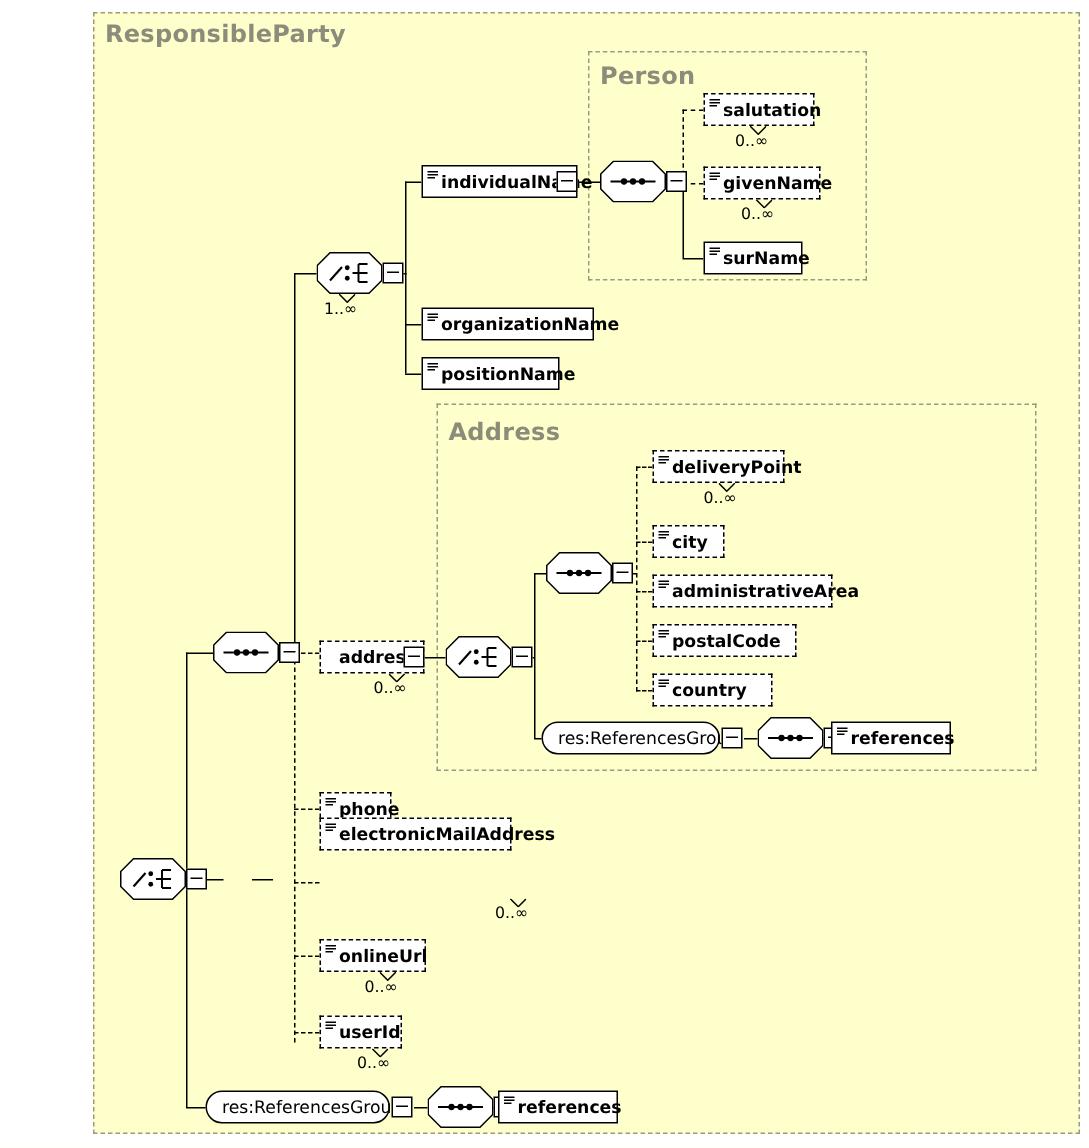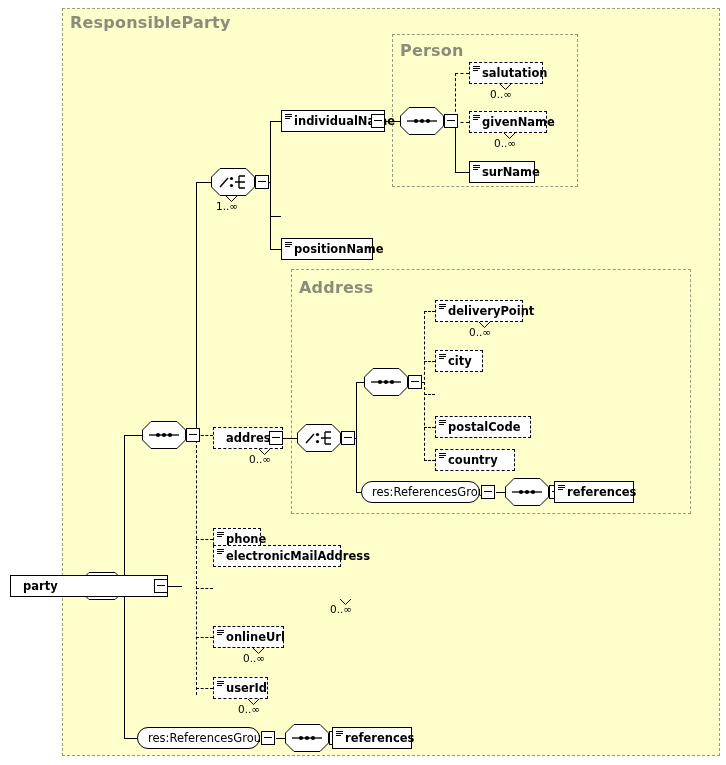--- a/index.html
+++ b/index.html
@@ -233,39 +233,43 @@
     <svg class="oct" viewBox="0 0 44 28">
       <polygon points="9,0.5 35,0.5 43.5,9 43.5,19 35,27.5 9,27.5 0.5,19 0.5,9" fill="#ffffff" stroke="#000" stroke-width="1"></polygon>
       <line x1="7" y1="14" x2="37" y2="14" stroke="#000" stroke-width="1.3"></line>
       <circle cx="16" cy="14" r="2.1" fill="#000"></circle>
       <circle cx="22" cy="14" r="2.1" fill="#000"></circle>
       <circle cx="28" cy="14" r="2.1" fill="#000"></circle>
     </svg>
     <div class="cexp"></div>
   </div>
 
-  <div class="node" style="left:10px;top:575px;width:158px;">
-    <span class="shadow"></span>
-    <span class="rshadow"></span>
-    <span class="node-label">party</span>
-    <span class="expander"></span>
-  </div>
 
   <div class="node" style="left:281px;top:110px;width:104px;">
     <span class="shadow"></span>
     <span class="rshadow"></span>
     <span class="lines">
         <i></i>
         <i></i>
         <i></i>
       </span>
     <span class="node-label">individualName</span>
     <span class="expander"></span>
   </div>
 
+  <div class="node" style="left:281px;top:205px;width:115px;">
+    <span class="shadow"></span>
+    <span class="rshadow"></span>
+    <span class="lines">
+        <i></i>
+        <i></i>
+        <i></i>
+      </span>
+    <span class="node-label">organizationName</span>
+  </div>
 
   <div class="node" style="left:281px;top:238px;width:92px;">
     <span class="shadow"></span>
     <span class="rshadow"></span>
     <span class="lines">
         <i></i>
         <i></i>
         <i></i>
       </span>
     <span class="node-label">positionName</span>
@@ -350,20 +354,30 @@
     <span class="shadow"></span>
     <span class="rshadow"></span>
     <span class="lines">
         <i></i>
         <i></i>
         <i></i>
       </span>
     <span class="node-label">city</span>
   </div>
 
+  <div class="node opt" style="left:435px;top:383px;width:120px;">
+    <span class="shadow"></span>
+    <span class="rshadow"></span>
+    <span class="lines">
+        <i></i>
+        <i></i>
+        <i></i>
+      </span>
+    <span class="node-label">administrativeArea</span>
+  </div>
 
   <div class="node opt" style="left:435px;top:416px;width:96px;">
     <span class="shadow"></span>
     <span class="rshadow"></span>
     <span class="lines">
         <i></i>
         <i></i>
         <i></i>
       </span>
     <span class="node-label">postalCode</span>

